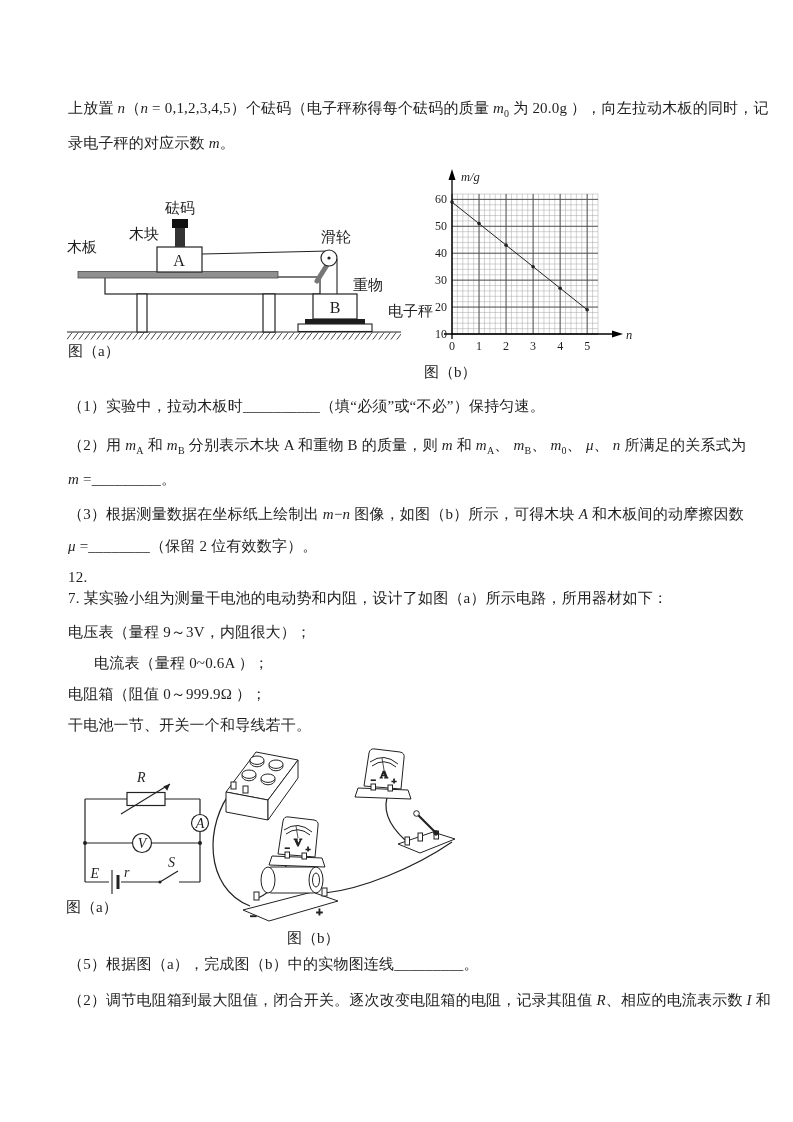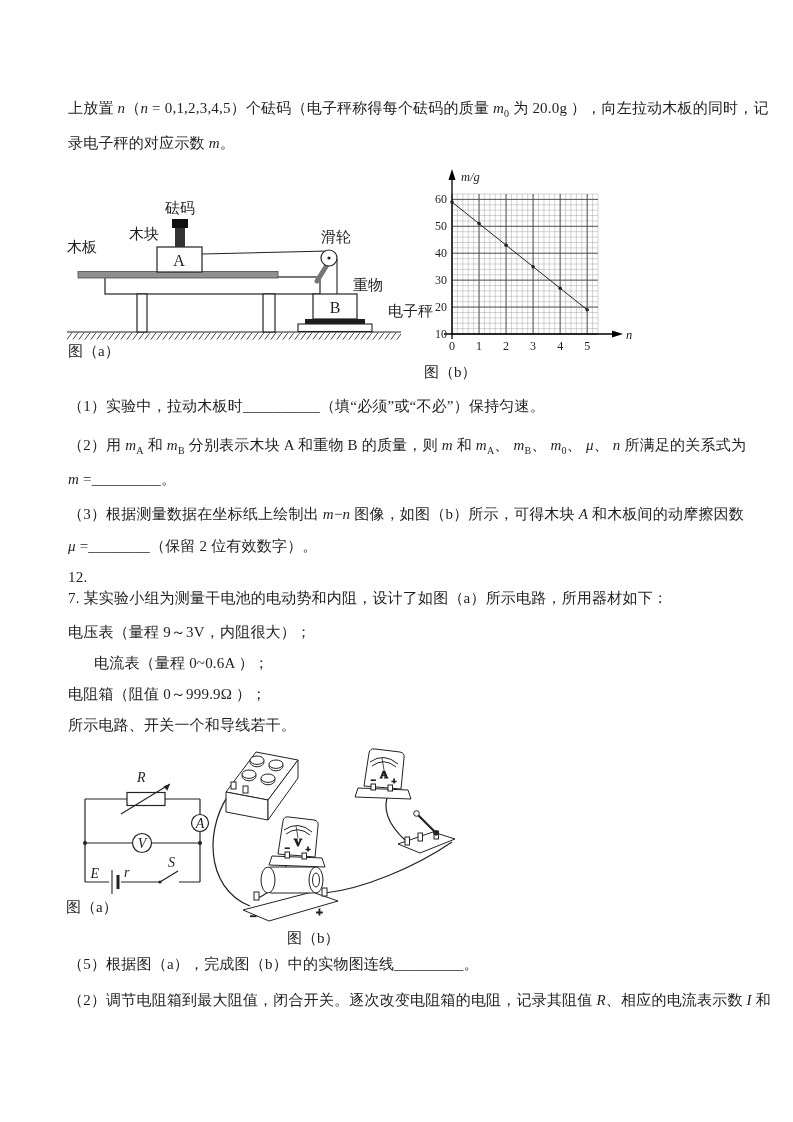--- a/index.html
+++ b/index.html
@@ -185,21 +185,21 @@
   <div class="tline" style="left:68px;top:436px;">（2）用 <i>m</i><sub>A</sub> 和 <i>m</i><sub>B</sub> 分别表示木块 A 和重物 B 的质量，则 <i>m</i> 和 <i>m</i><sub>A</sub>、 <i>m</i><sub>B</sub>、 <i>m</i><sub>0</sub>、 <i>μ</i>、 <i>n</i> 所满足的关系式为</div>
   <div class="tline" style="left:68px;top:470px;"><i>m</i> =_________。</div>
   <div class="tline" style="left:68px;top:505px;">（3）根据测量数据在坐标纸上绘制出 <i>m</i>−<i>n</i> 图像，如图（b）所示，可得木块 <i>A</i> 和木板间的动摩擦因数</div>
   <div class="tline" style="left:68px;top:537px;"><i>μ</i> =________（保留 2 位有效数字）。</div>
 
   <div class="tline" style="left:68px;top:561px;margin-top:8px;">12.</div>
   <div class="tline" style="left:68px;top:589px;">7. 某实验小组为测量干电池的电动势和内阻，设计了如图（a）所示电路，所用器材如下：</div>
   <div class="tline" style="left:68px;top:623px;">电压表（量程 9～3V，内阻很大）；</div>
   <div class="tline" style="left:79px;top:654px;margin-left:15px;">电流表（量程 0~0.6A ）；</div>
   <div class="tline" style="left:68px;top:685px;">电阻箱（阻值 0～999.9Ω ）；</div>
-  <div class="tline" style="left:68px;top:716px;">所示电路、开关一个和导线若干。</div>
+  <div class="tline" style="left:68px;top:716px;">干电池一节、开关一个和导线若干。</div>
 
   <svg style="left:75px;top:757px;" width="160" height="140" viewBox="0 0 160 140">
     <g stroke="#222" stroke-width="1.2" fill="none">
       <path d="M10,42 H52 M90,42 H125"></path>
       <path d="M10,42 V125"></path>
       <path d="M125,42 V58 M125,74 V86"></path>
       <path d="M10,86 H57.5 M76.5,86 H125"></path>
       <path d="M10,125 H34 M46,125 H85 M104,125 H125 M125,125 V86"></path>
     </g>
 

